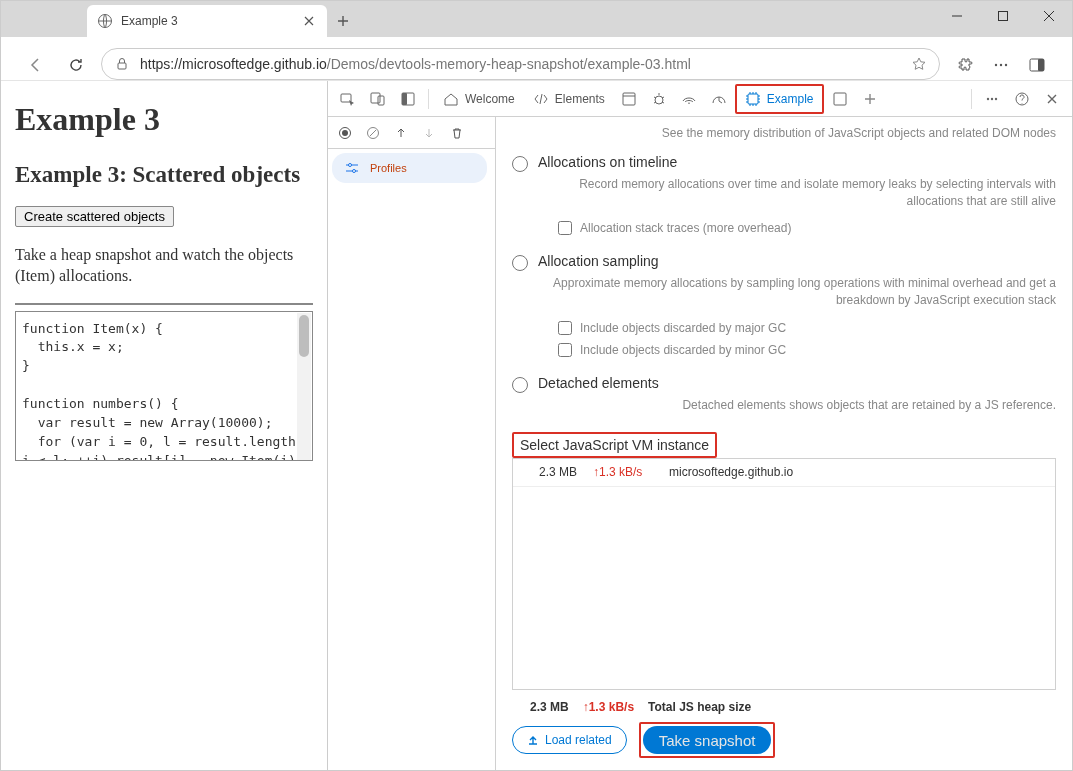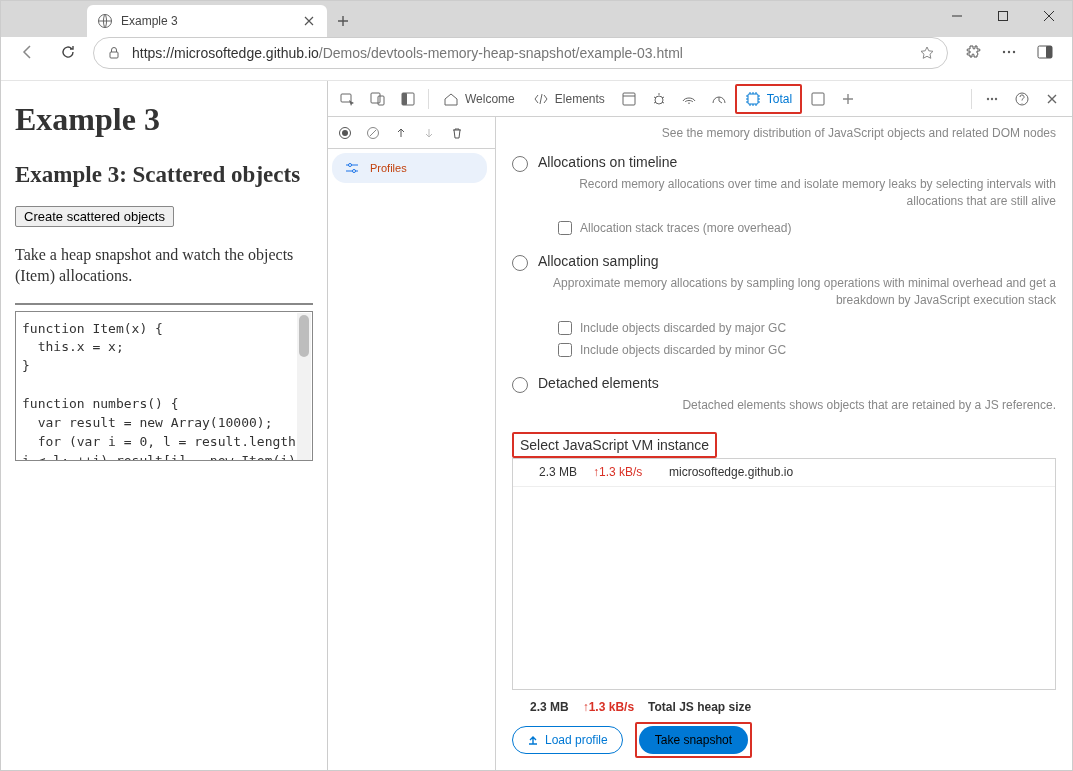--- a/index.html
+++ b/index.html
@@ -9,21 +9,21 @@
 .titlebar { height: 36px; background: #d8d8d8; display: flex; align-items: flex-end; position: relative; }
 .tab { background: #fff; height: 32px; margin-left: 86px; width: 240px; border-radius: 6px 6px 0 0; display: flex; align-items: center; padding: 0 10px; gap: 8px; }
 .tab .globe { width: 16px; height: 16px; }
 .tab .title { flex: 1; font-size: 12px; color: #444; }
 .tab .close { width: 16px; height: 16px; cursor: pointer; }
 .newtab { width: 32px; height: 32px; display: flex; align-items: center; justify-content: center; }
 .win-controls { position: absolute; right: 0; top: 0; display: flex; height: 30px; }
 .win-controls div { width: 46px; display: flex; align-items: center; justify-content: center; }
 
 
-.addrbar { height: 44px; background: #fff; border-bottom: 1px solid #e5e5e5; display: flex; align-items: flex-start; padding: 0 12px; gap: 10px; }
+.addrbar { height: 44px; background: #fff; border-bottom: 1px solid #e5e5e5; display: flex; align-items: flex-end; padding: 0 20px; gap: 10px; }
 .nav-btn { width: 30px; height: 30px; display: flex; align-items: center; justify-content: center; border-radius: 4px; }
 .addr-field { flex: 1; height: 32px; border: 1px solid #ccc; border-radius: 16px; display: flex; align-items: center; padding: 0 12px; gap: 10px; }
 .addr-field .url { flex: 1; font-size: 14px; }
 .addr-field .url .path { color: #777; }
 .ext-icons { display: flex; gap: 6px; align-items: center; }
 
 
 .main { flex: 1; display: flex; overflow: hidden; }
 
 
@@ -76,21 +76,21 @@
 .vm-row .rate { color: #d93025; width: 60px; }
 .vm-row .host { color: #333; }
 
 .footer-stats { display: flex; align-items: center; gap: 14px; font-size: 12px; margin: 10px 0 8px 18px; }
 .footer-stats .mb { font-weight: bold; }
 .footer-stats .rate { color: #d93025; font-weight: bold; }
 .footer-stats .label { font-weight: bold; }
 
 .action-row { display: flex; gap: 12px; align-items: center; }
 .btn-outline { border: 1px solid #0078d4; background: #fff; color: #0078d4; height: 28px; border-radius: 14px; padding: 0 14px; display: flex; align-items: center; gap: 6px; font-size: 12px; }
-.btn-primary { background: #0078d4; color: #000000; border: none; height: 28px; border-radius: 14px; padding: 0 16px; font-size: 12px; }
+.btn-primary { background: #0078d4; color: #e5e5e5; border: none; height: 28px; border-radius: 14px; padding: 0 16px; font-size: 15px; }
 .btn-primary-wrap { padding: 2px; display: inline-block; }
 
 svg { display: block; }
 .ico16 { width: 16px; height: 16px; }
 .ico18 { width: 18px; height: 18px; }
 </style>
 </head>
 <body>
 
 <div class="titlebar">
@@ -247,21 +247,21 @@
       <div class="dt-tab-ico">
           <svg class="ico16" viewBox="0 0 16 16">
             <path d="M2 12a6 6 0 0 1 12 0M8 6v4l3 2" fill="none" stroke="#666"></path>
           </svg>
         </div>
       <div class="dt-tab active red-box" style="height:30px">
         <svg class="ico16" viewBox="0 0 16 16">
             <rect x="3" y="3" width="10" height="10" rx="1" fill="none" stroke="#0078d4"></rect>
             <path d="M5 1v2M8 1v2M11 1v2M5 13v2M8 13v2M11 13v2M1 5h2M1 8h2M1 11h2M13 5h2M13 8h2M13 11h2" stroke="#0078d4"></path>
           </svg>
-        <span>Total</span>
+        <span>Example</span>
       </div>
       <div class="dt-tab-ico">
           <svg class="ico16" viewBox="0 0 16 16">
             <rect x="2" y="2" width="12" height="12" rx="1" fill="none" stroke="#666"></rect>
           </svg>
         </div>
       <div class="dt-tab-ico">
           <svg class="ico16" viewBox="0 0 16 16">
             <path d="M8 3v10M3 8h10" stroke="#888" stroke-width="1.4"></path>
           </svg>
@@ -379,21 +379,21 @@
           <span class="mb">2.3 MB</span>
           <span class="rate">↑1.3 kB/s</span>
           <span class="label">Total JS heap size</span>
         </div>
 
         <div class="action-row">
           <button class="btn-outline">
             <svg width="12" height="12" viewBox="0 0 12 12">
                 <path d="M6 10V3M3 6l3-3 3 3M2 10h8" fill="none" stroke="#0078d4" stroke-width="1.4"></path>
               </svg>
-            <span>Load profile</span>
+            <span>Load related</span>
           </button>
           <span class="btn-primary-wrap red-box">
             <button class="btn-primary">Take snapshot</button>
           </span>
         </div>
       </div>
     </div>
   </div>
 </div>
 

